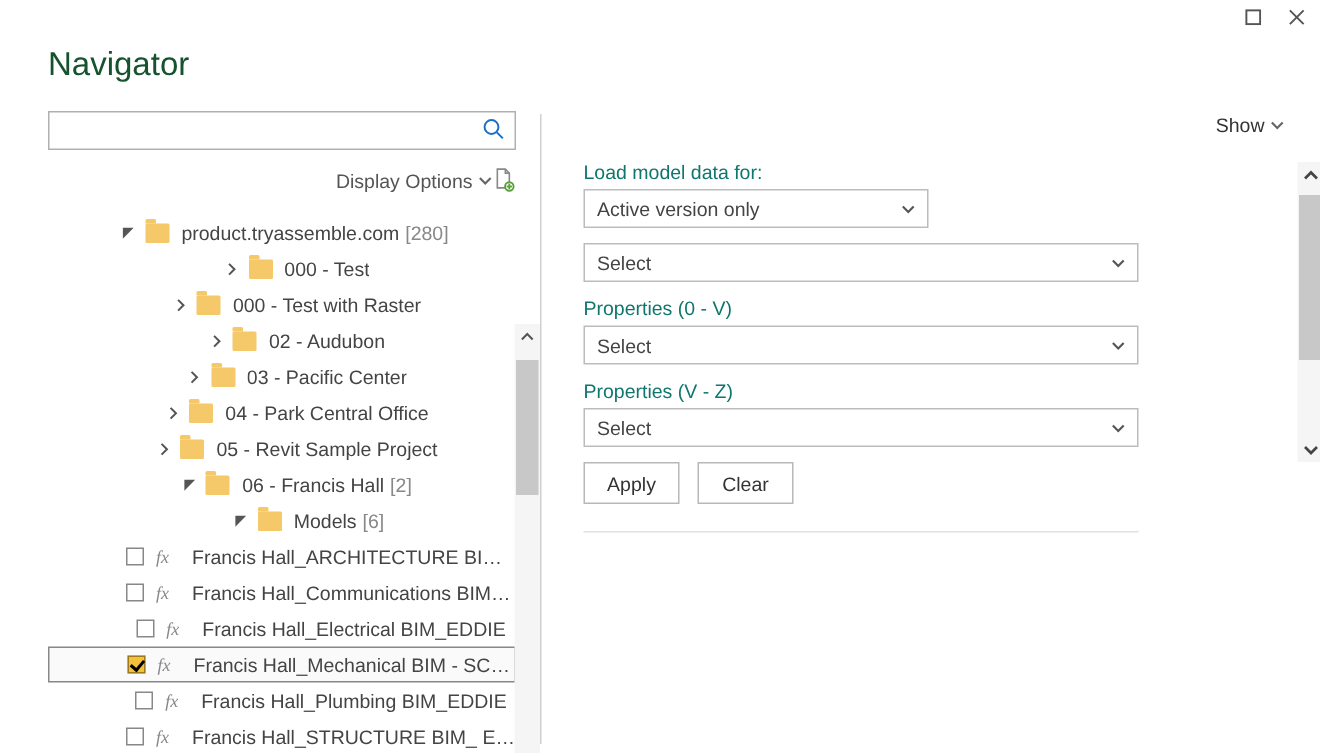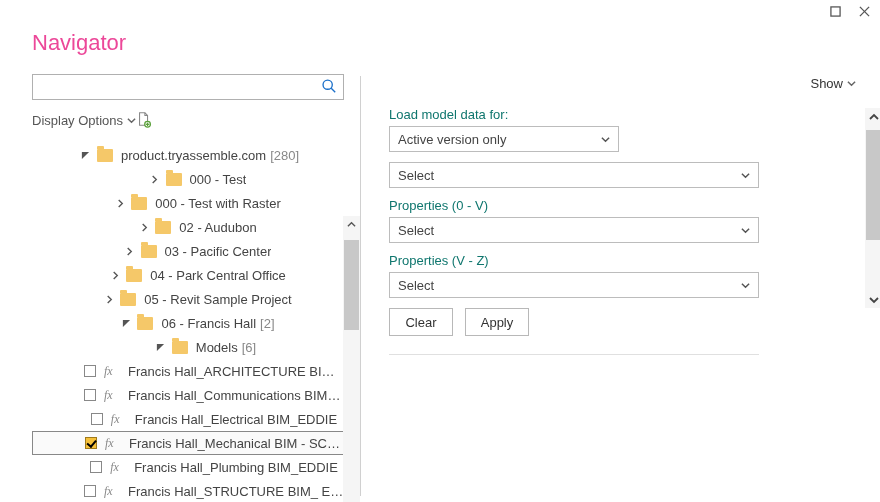--- a/index.html
+++ b/index.html
@@ -2,35 +2,35 @@
 <html><head>
 <meta charset="utf-8">
 <style>
   * { box-sizing: border-box; margin: 0; padding: 0; font-family: "Segoe UI", Tahoma, sans-serif; }
   body { background: #ffffff; width: 880px; height: 502px; overflow: hidden; color: #333; font-size: 13px; }
 
   .titlebar { display: flex; justify-content: flex-end; align-items: center; height: 24px; padding-right: 10px; gap: 18px; }
   .titlebar svg { width: 11px; height: 11px; stroke: #555; fill: none; stroke-width: 1.4; }
   .titlebar .tb-btn { cursor: pointer; }
 
-  .page-title { font-size: 22px; font-weight: 400; color: #ec4899; padding: 6px 0 18px 32px; }
+  .page-title { font-size: 22px; font-weight: 400; color: #14532d; padding: 6px 0 18px 32px; }
 
   .main { display: flex; height: 430px; }
   .left-pane { width: 360px; padding-left: 32px; padding-right: 16px; position: relative; }
   .divider { width: 1px; background: #d0d0d0; margin-top: 2px; height: 420px; }
   .right-pane { flex: 1; padding: 0 18px 0 28px; position: relative; }
 
   .search-row { display: flex; align-items: center; }
   .search-box { flex: 1; height: 26px; border: 1px solid #b0b0b0; display: flex; align-items: center; padding: 0 6px; }
   .search-box input { border: none; outline: none; flex: 1; font-size: 13px; background: transparent; }
   .search-icon svg { width: 16px; height: 16px; }
   .search-icon circle { stroke: #1a6fc9; fill: none; stroke-width: 1.5; }
   .search-icon line { stroke: #1a6fc9; stroke-width: 1.5; }
 
-  .options-row { display: flex; align-items: center; justify-content: flex-start; margin-top: 10px; color: #555; }
+  .options-row { display: flex; align-items: center; justify-content: flex-end; margin-top: 10px; color: #555; }
   .display-options { display: flex; align-items: center; gap: 4px; cursor: pointer; }
   .chevdown svg { width: 9px; height: 9px; }
   .chevdown polyline { stroke: #666; fill: none; stroke-width: 1.6; }
   .refresh-icon svg { width: 16px; height: 18px; }
 
   .tree-wrap { margin-top: 12px; height: 356px; overflow: hidden; position: relative; }
   .tree { font-size: 13px; color: #444; }
   .tree-row { display: flex; align-items: center; height: 24px; white-space: nowrap; overflow: hidden; text-overflow: ellipsis; justify-content: center; }
   .tree-row.selected { border: 1px solid #888; background: #fafafa; }
   .exp { width: 10px; height: 10px; margin-right: 6px; display: inline-flex; align-items: center; justify-content: center; flex-shrink: 0; }
@@ -299,24 +299,24 @@
     <div class="form-label">Properties (V - Z)</div>
     <div class="form-select">
       <span>Select</span>
       <span class="chev"><svg viewBox="0 0 10 10">
             <polyline points="1,3 5,7 9,3"></polyline>
           </svg></span>
     </div>
 
     <div class="btn-row">
       <div class="btn">
+          <span>Apply</span>
+        </div>
+      <div class="btn">
           <span>Clear</span>
-        </div>
-      <div class="btn">
-          <span>Apply</span>
         </div>
     </div>
 
     <hr class="hr">
 
     <div class="right-scroll">
       <div class="arrow" style="top:0">
           <svg viewBox="0 0 12 12">
             <polyline points="2,8 6,4 10,8"></polyline>
           </svg>

